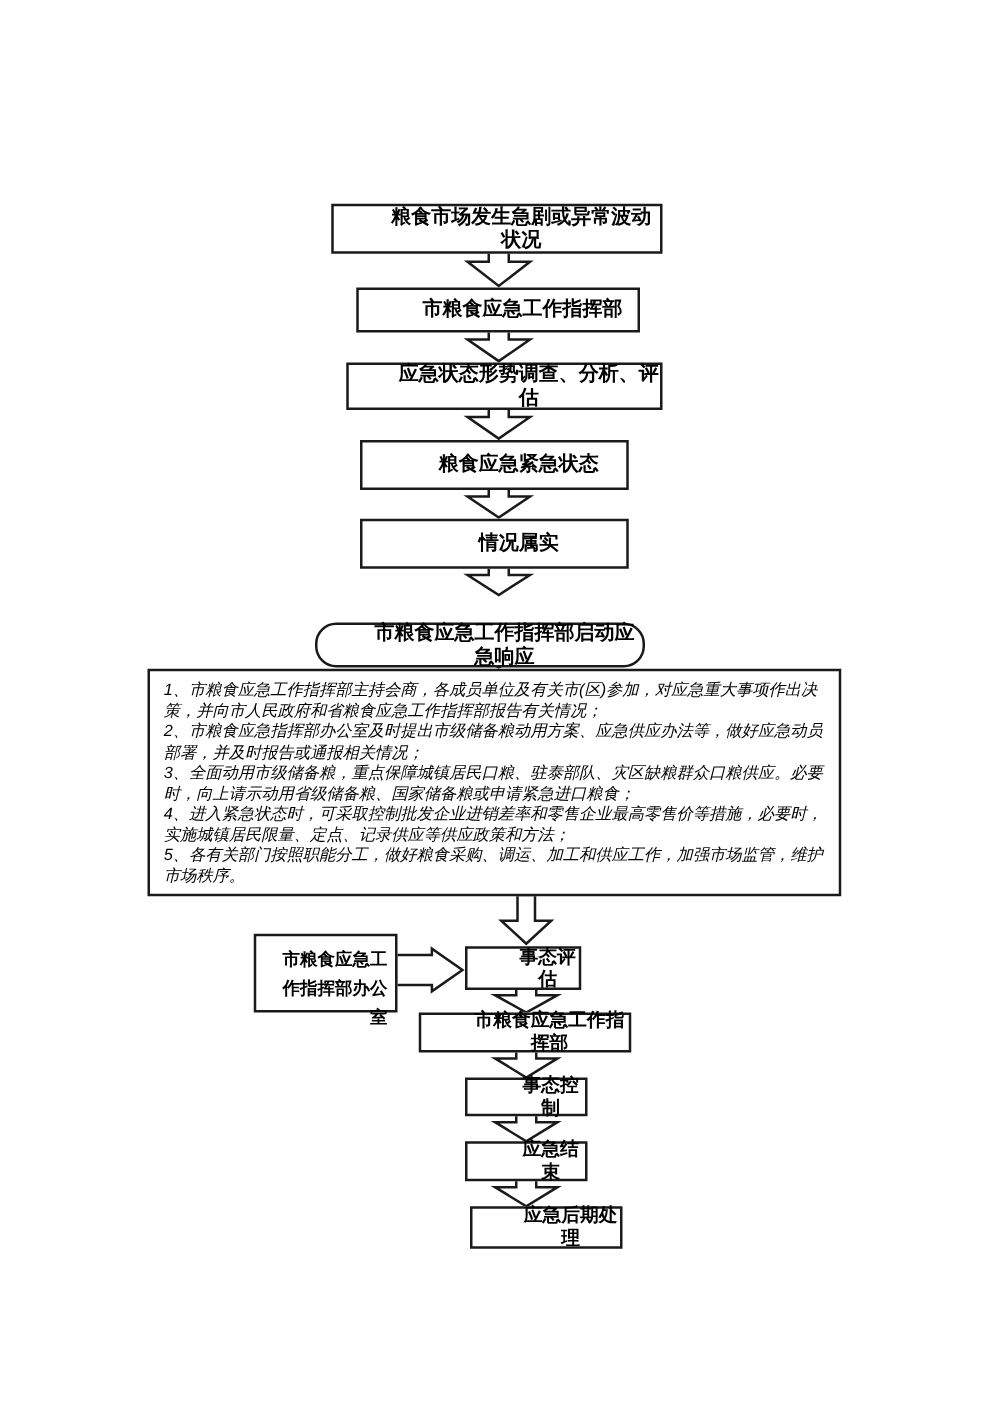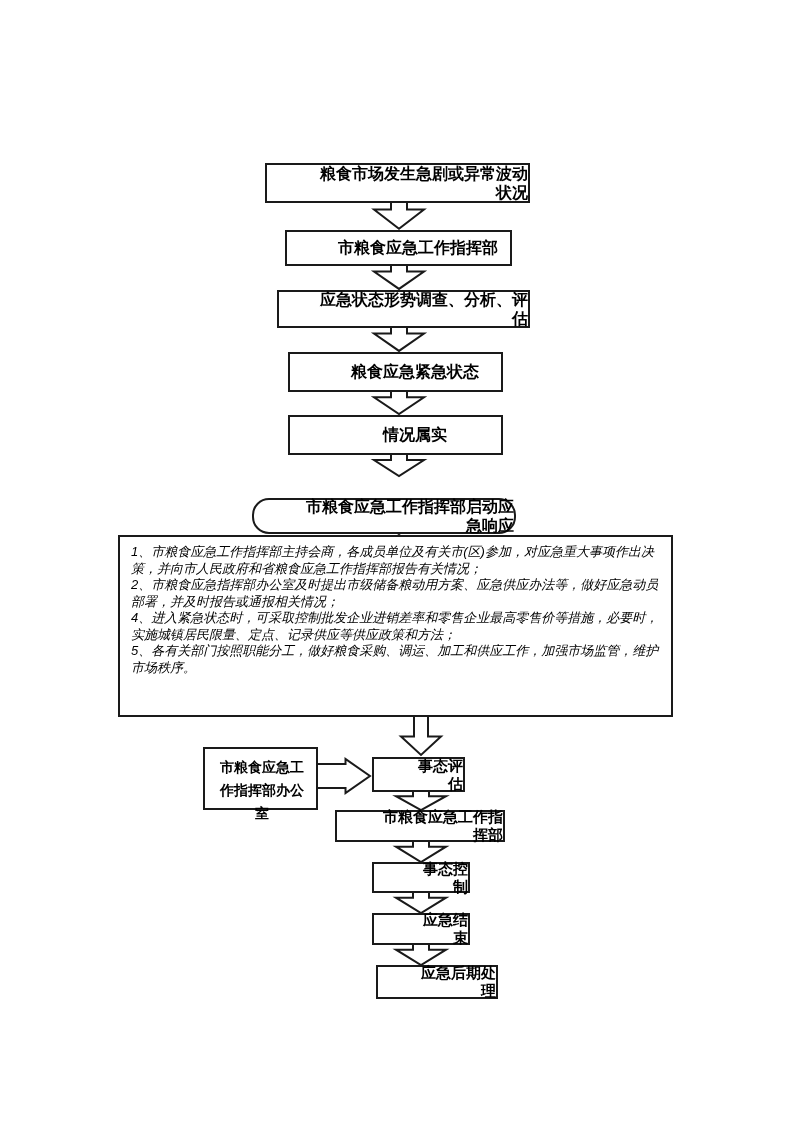--- a/index.html
+++ b/index.html
@@ -13,39 +13,39 @@
     .page {
       position: absolute; left: 0; top: 0;
       width: 793px; height: 1122px;
       background: #ffffff;
     }
     .node {
       position: absolute;
       background: #ffffff;
       border: 2px solid #1a1a1a;
       display: flex; align-items: center; justify-content: center;
-      text-align: right;
+      text-align: center;
       font-size: 16px; font-weight: bold;
       line-height: 1.2;
       z-index: 2;
       padding-left: 39px;
     }
     .node.small { font-size: 15px; }
     .node.measures {
       display: block;
       text-align: left;
       font-weight: normal;
       font-size: 13px;
       line-height: 16.5px;
       padding: 7px 10px 5px 11px;
       font-style: italic;
     }
     .node.sidebox {
       display: block;
-      text-align: center;
+      text-align: right;
       font-size: 14px;
       line-height: 23px;
       padding: 7px 6px 0 9px;
     }
     .measure { margin: 0; }
     .arrow { position: absolute; z-index: 1; overflow: visible; }
     .arrow polygon {
       fill: #ffffff;
       stroke: #1a1a1a;
       stroke-width: 2;
@@ -102,20 +102,21 @@
     <span>市粮食应急工作指挥部启动应急响应</span>
   </div>
 
   <svg class="arrow" style="left:371px; top:511px; width:56px; height:24px;" viewBox="0 0 56 24" preserveAspectRatio="none">
     <polygon points="20,0 20,7 3,7 28,23 53,7 36,7 36,0"></polygon>
   </svg>
 
   <div class="node measures" style="left:118px; top:535px; width:555px; height:182px;">
     <div class="measure">1、市粮食应急工作指挥部主持会商，各成员单位及有关市(区)参加，对应急重大事项作出决策，并向市人民政府和省粮食应急工作指挥部报告有关情况；</div>
     <div class="measure">2、市粮食应急指挥部办公室及时提出市级储备粮动用方案、应急供应办法等，做好应急动员部署，并及时报告或通报相关情况；</div>
+    <div class="measure">3、全面动用市级储备粮，重点保障城镇居民口粮、驻泰部队、灾区缺粮群众口粮供应。必要时，向上请示动用省级储备粮、国家储备粮或申请紧急进口粮食；</div>
     <div class="measure">4、进入紧急状态时，可采取控制批发企业进销差率和零售企业最高零售价等措施，必要时，实施城镇居民限量、定点、记录供应等供应政策和方法；</div>
     <div class="measure">5、各有关部门按照职能分工，做好粮食采购、调运、加工和供应工作，加强市场监管，维护市场秩序。</div>
   </div>
 
   <svg class="arrow" style="left:397px; top:716px; width:48px; height:41px;" viewBox="0 0 48 40" preserveAspectRatio="none">
     <polygon points="17,0 17,20 4,20 24,38 44,20 31,20 31,0"></polygon>
   </svg>
 
   <div class="node sidebox" style="left:203px; top:747px; width:115px; height:63px;">
     <span>市粮食应急工作指挥部办公室</span>

